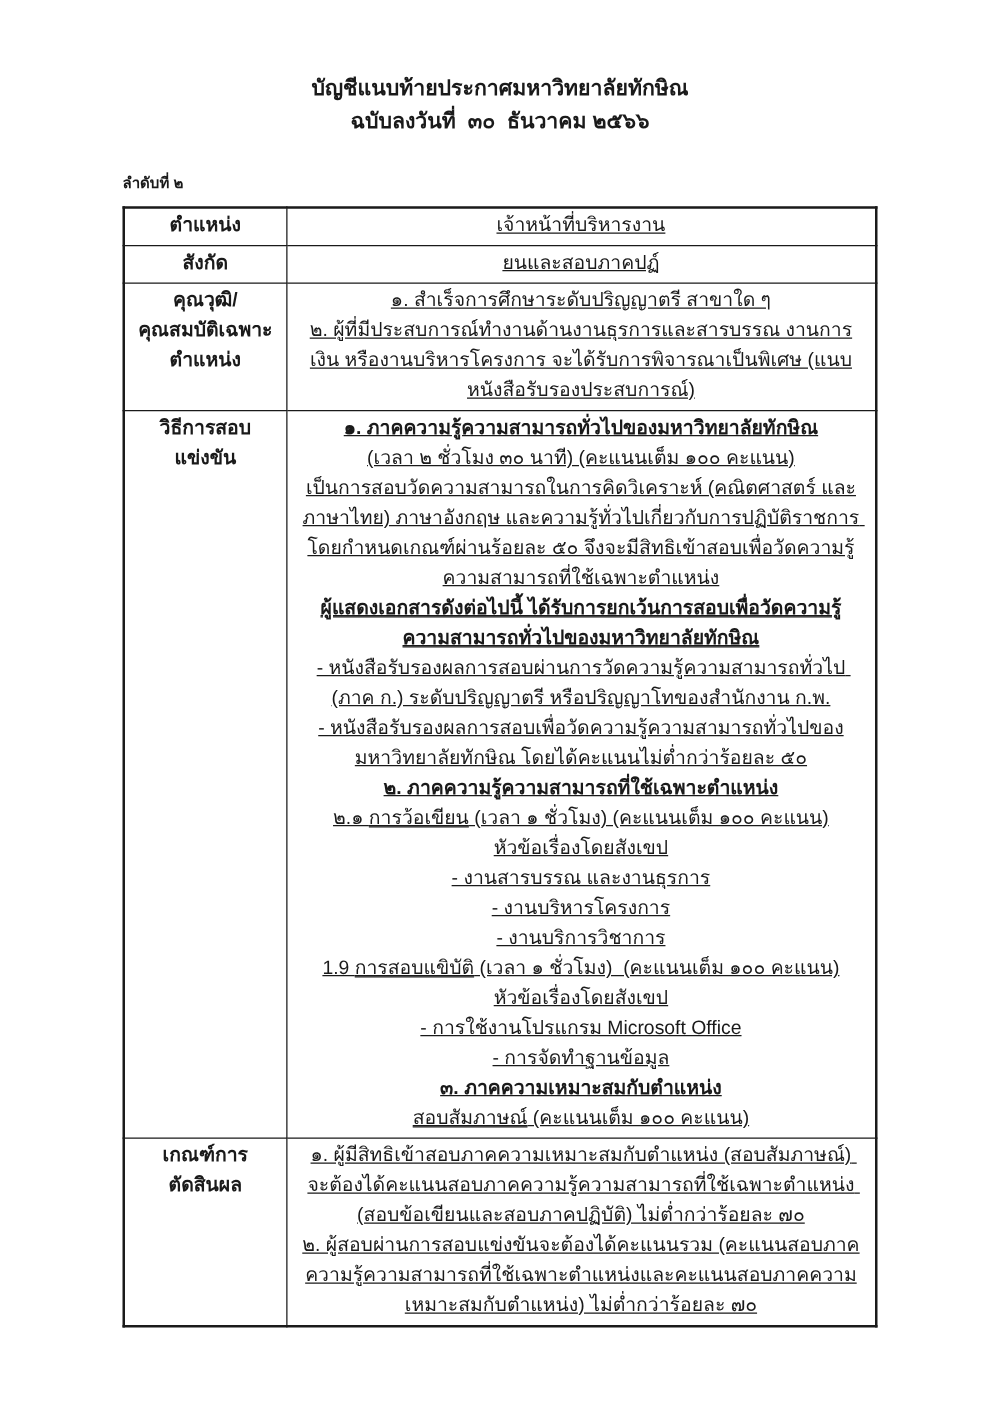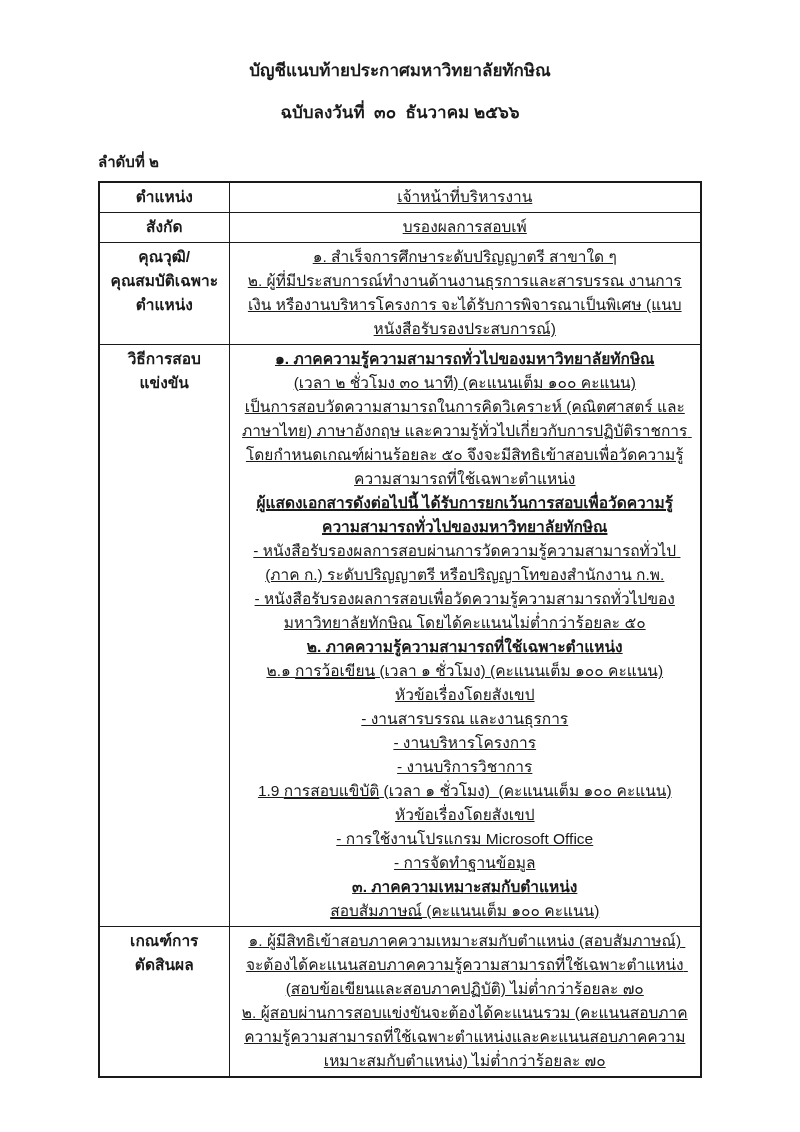--- a/index.html
+++ b/index.html
@@ -12,24 +12,24 @@
     background: #ffffff;
     padding: 58px 38px 44px 38px;
   }
   .doc-title, .doc-subtitle {
     text-align: center;
     font-weight: bold;
     font-size: 17px;
     line-height: 26px;
     white-space: pre-wrap;
   }
-  .doc-subtitle { margin-bottom: 24px; margin-top: 16px; }
+  .doc-subtitle { margin-bottom: 24px; }
   .item-no {
     font-weight: bold;
-    font-size: 15px;
+    font-size: 12px;
     line-height: 24px;
     margin-bottom: 7px;
     white-space: pre-wrap;
   }
   table.spec-table {
     width: 100%;
     border-collapse: collapse;
     border: 2px solid #1a1a1a;
     text-align: center;
   }
@@ -67,21 +67,21 @@
           </td>
           <td class="content-cell">
             <div class="line"><span class="seg">เจ้าหน้าที่บริหารงาน</span></div>
           </td>
         </tr>
         <tr>
           <td class="label-cell">
             <div class="line">สังกัด</div>
           </td>
           <td class="content-cell">
-            <div class="line"><span class="seg">บรองผลการสอบเพ์</span></div>
+            <div class="line"><span class="seg">ยนและสอบภาคปฏ์</span></div>
           </td>
         </tr>
         <tr>
           <td class="label-cell">
             <div class="line">คุณวุฒิ/</div>
             <div class="line">คุณสมบัติเฉพาะ</div>
             <div class="line">ตำแหน่ง</div>
           </td>
           <td class="content-cell">
             <div class="line"><span class="seg">๑. สำเร็จการศึกษาระดับปริญญาตรี สาขาใด ๆ</span></div>

